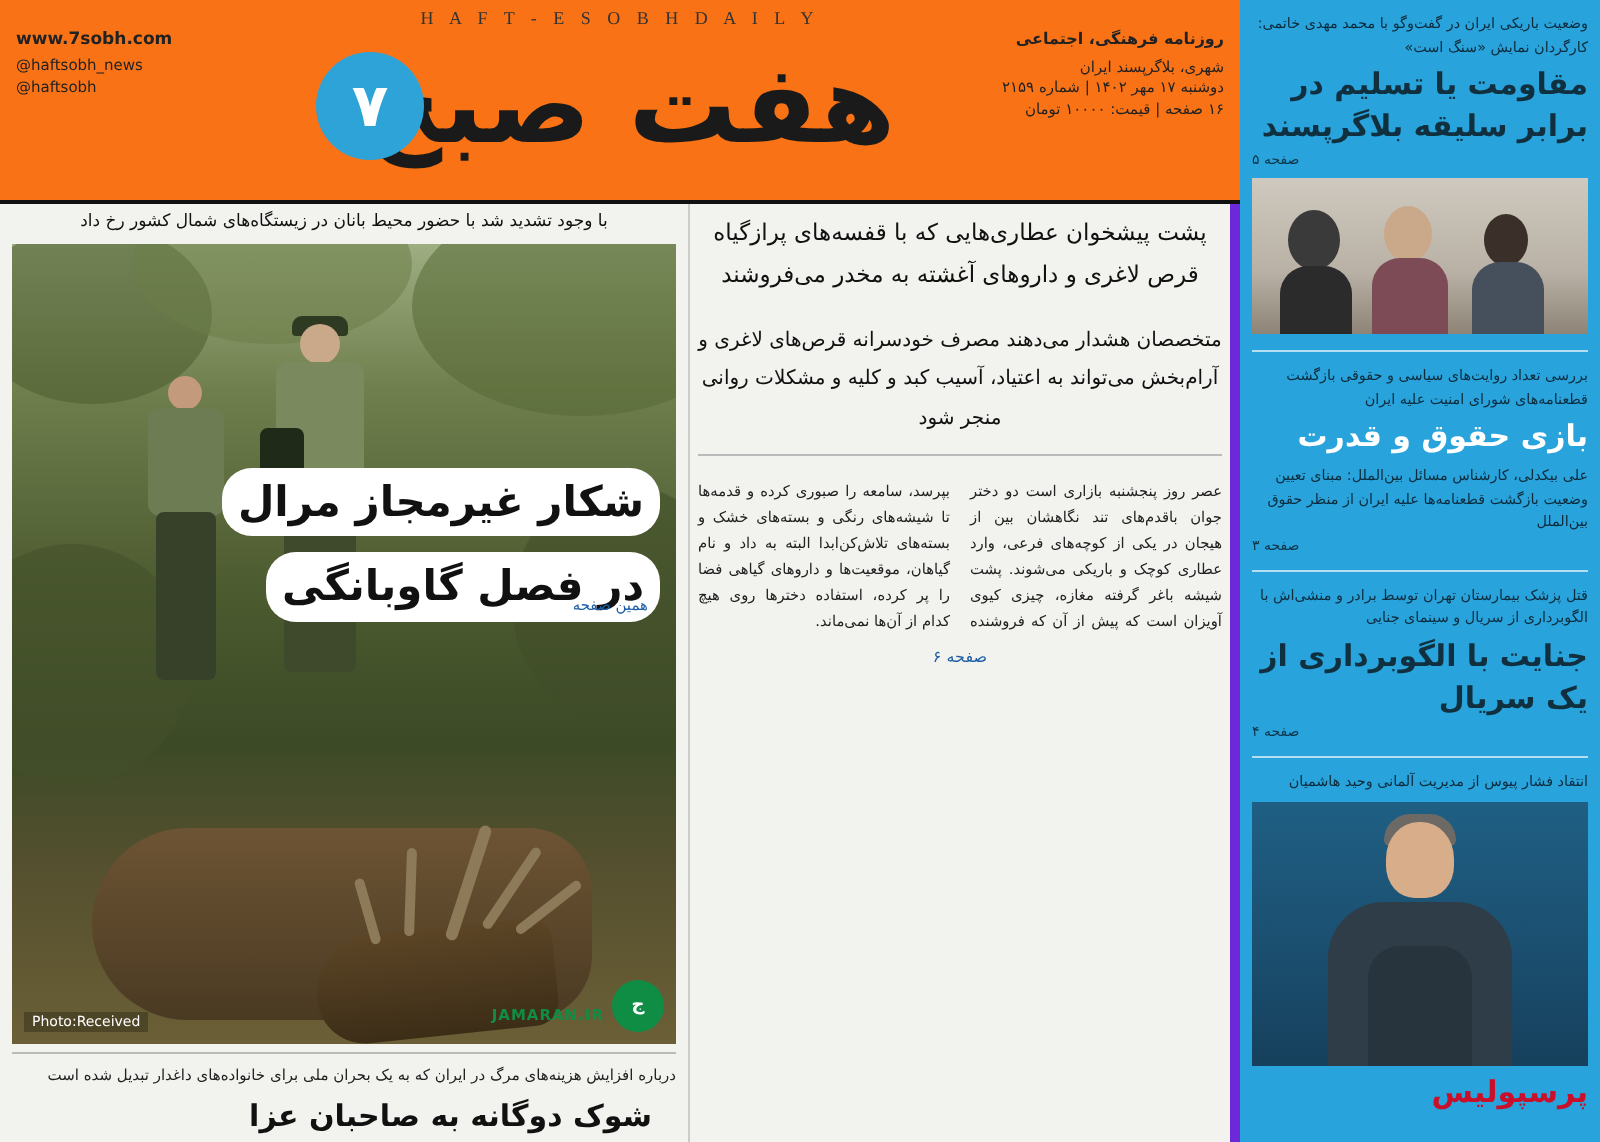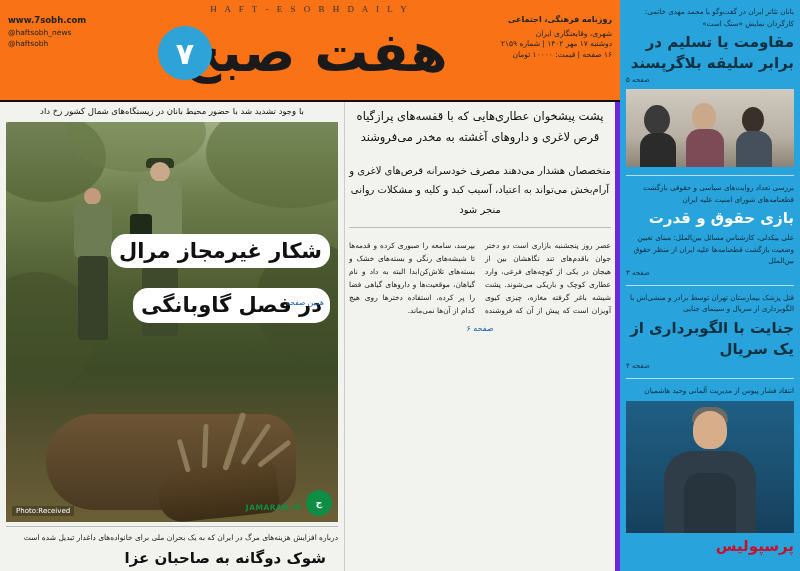--- a/index.html
+++ b/index.html
@@ -106,21 +106,21 @@
   .photo-logo-text{
     position:absolute;right:36px;bottom:10px;direction:ltr;
     font-size:7.5px;color:#0f8d45;font-weight:bold;letter-spacing:.5px;
   }
   .photo-headline{
     position:absolute;top:132px;right:14px;width:250px;text-align:right;
   }
   .photo-headline .ln{
     display:inline-block;background:#ffffff;color:#111;
     font-size:21px;font-weight:bold;line-height:1.45;
-    padding:2px 8px;margin-bottom:20px;border-radius:15px;
+    padding:2px 8px;margin-bottom:8px;border-radius:15px;
   }
   .photo-page-ref{
     position:absolute;top:196px;right:20px;
     font-size:7.5px;color:#1f5fa8;
   }
 
   
   .teaser{
     position:absolute;left:6px;width:332px;
     border-top:1px solid #bbb;padding-top:5px;box-sizing:border-box;
@@ -197,21 +197,21 @@
 </head>
 <body>
 
 <div class="page">
 
   <div class="masthead">
     <div class="mast-latin">H A F T - E   S O B H   D A I L Y</div>
 
     <div class="mast-info">
       <div class="lead">روزنامه فرهنگی، اجتماعی</div>
-      <div class="row">شهری، وقایعنگاری ایران</div>
+      <div class="row">شهری، بلاگرپسند ایران</div>
       <div class="row">دوشنبه ۱۷ مهر ۱۴۰۲ | شماره ۲۱۵۹</div>
       <div class="row">۱۶ صفحه | قیمت: ۱۰۰۰۰ تومان</div>
     </div>
 
     <div class="mast-logo">
       <span class="big">هفت صبح</span>
     </div>
     <div class="mast-seven">۷</div>
 
     <div class="mast-left">
@@ -285,21 +285,21 @@
 
     <div class="center-divider"></div>
 
     <div class="lead-body">عصر روز پنجشنبه بازاری است دو دختر جوان باقدم‌های تند نگاهشان بین از هیجان در یکی از کوچه‌های فرعی، وارد عطاری کوچک و باریکی می‌شوند. پشت شیشه باغر گرفته مغازه، چیزی کیوی آویزان است که پیش از آن که فروشنده بپرسد، سامعه را صبوری کرده و قدمه‌ها تا شیشه‌های رنگی و بسته‌های خشک و بسته‌های تلاش‌کن‌ابدا البته به داد و نام گیاهان، موقعیت‌ها و داروهای گیاهی فضا را پر کرده، استفاده دخترها روی هیچ کدام از آن‌ها نمی‌ماند.</div>
     <div class="lead-pg">صفحه ۶</div>
   </div>
 
   <div class="right-col">
 
     <div class="rc-item">
-      <div class="rc-kicker">بانان تئاتر ایران در گفت‌وگو با محمد مهدی خاتمی: کارگردان نمایش «سنگ است»</div>
+      <div class="rc-kicker">وضعیت باریکی ایران در گفت‌وگو با محمد مهدی خاتمی: کارگردان نمایش «سنگ است»</div>
       <div class="rc-title dark">مقاومت یا تسلیم در برابر سلیقه بلاگرپسند</div>
       <div class="rc-pg">صفحه ۵</div>
       <div class="rc-photo people">
         <div class="p" style="left:18px;top:16px;width:26px;height:30px;background:#3a3a3a;"></div>
         <div class="p" style="left:14px;top:44px;width:36px;height:40px;border-radius:14px 14px 0 0;background:#2b2b2b;"></div>
         <div class="p" style="left:66px;top:14px;width:24px;height:28px;background:#caa98a;"></div>
         <div class="p" style="left:60px;top:40px;width:38px;height:42px;border-radius:14px 14px 0 0;background:#7d4b56;"></div>
         <div class="p" style="left:116px;top:18px;width:22px;height:26px;background:#3b2f2a;"></div>
         <div class="p" style="left:110px;top:42px;width:36px;height:40px;border-radius:14px 14px 0 0;background:#45505c;"></div>
       </div>

